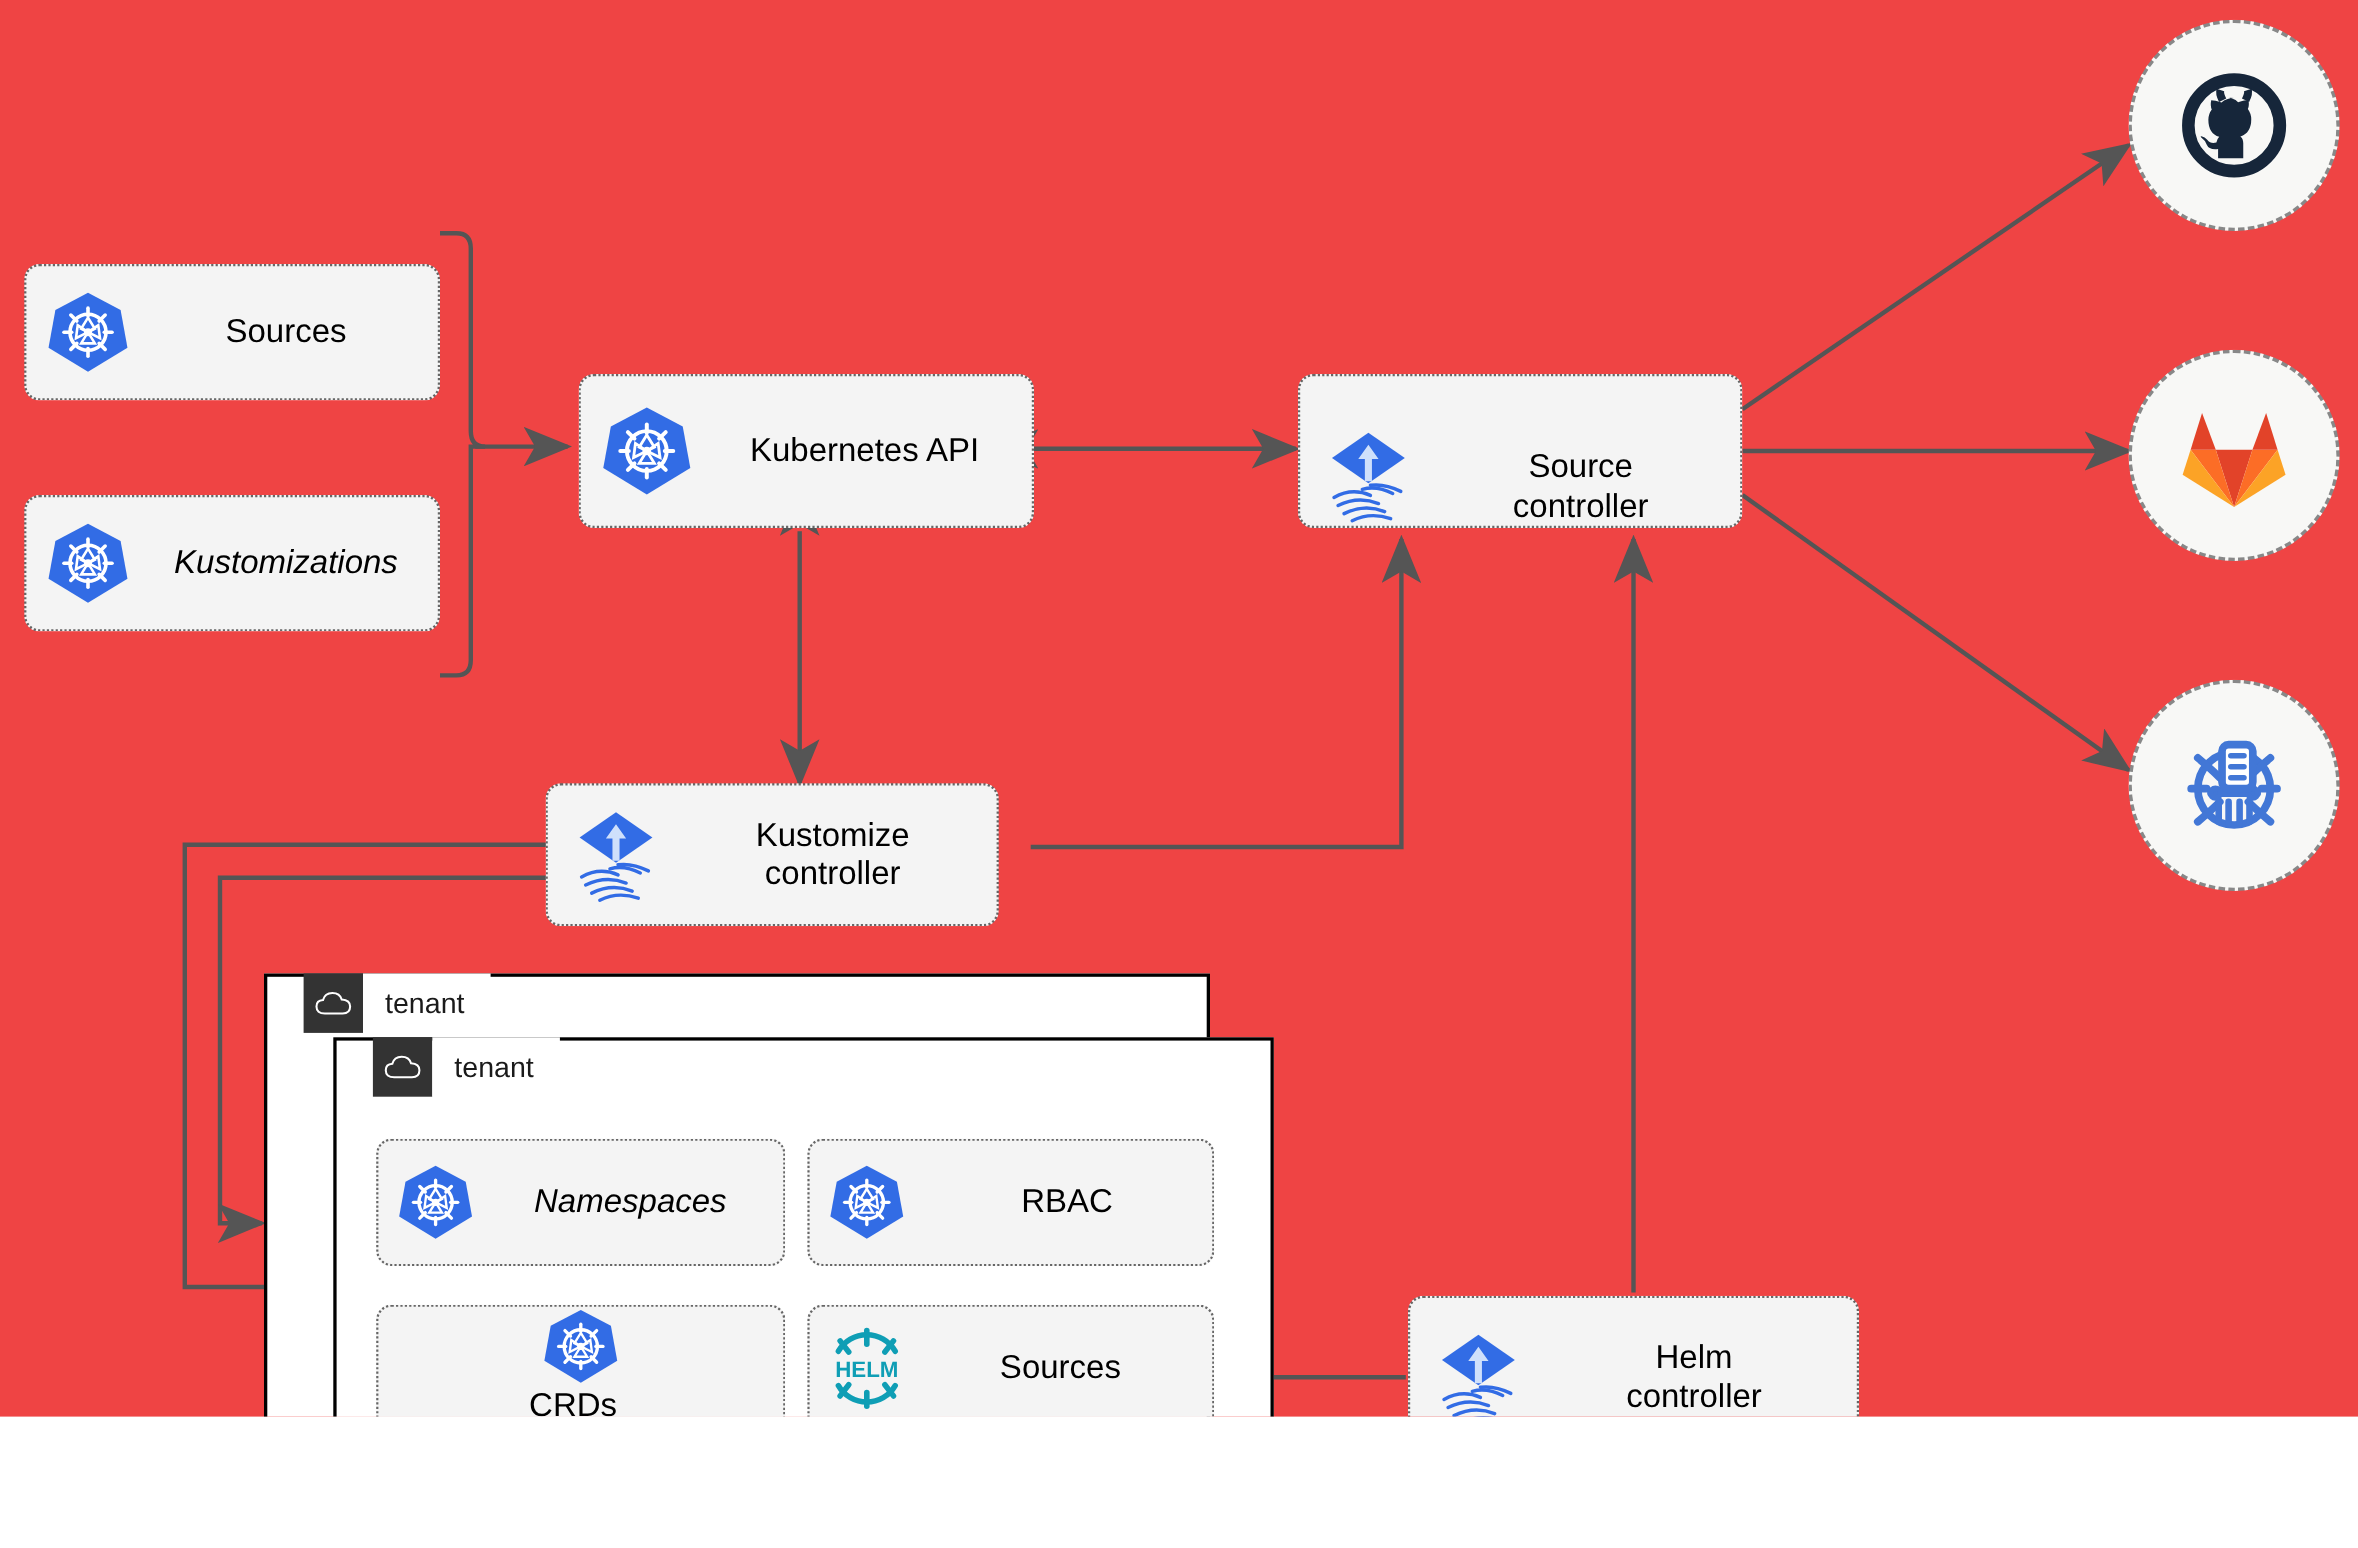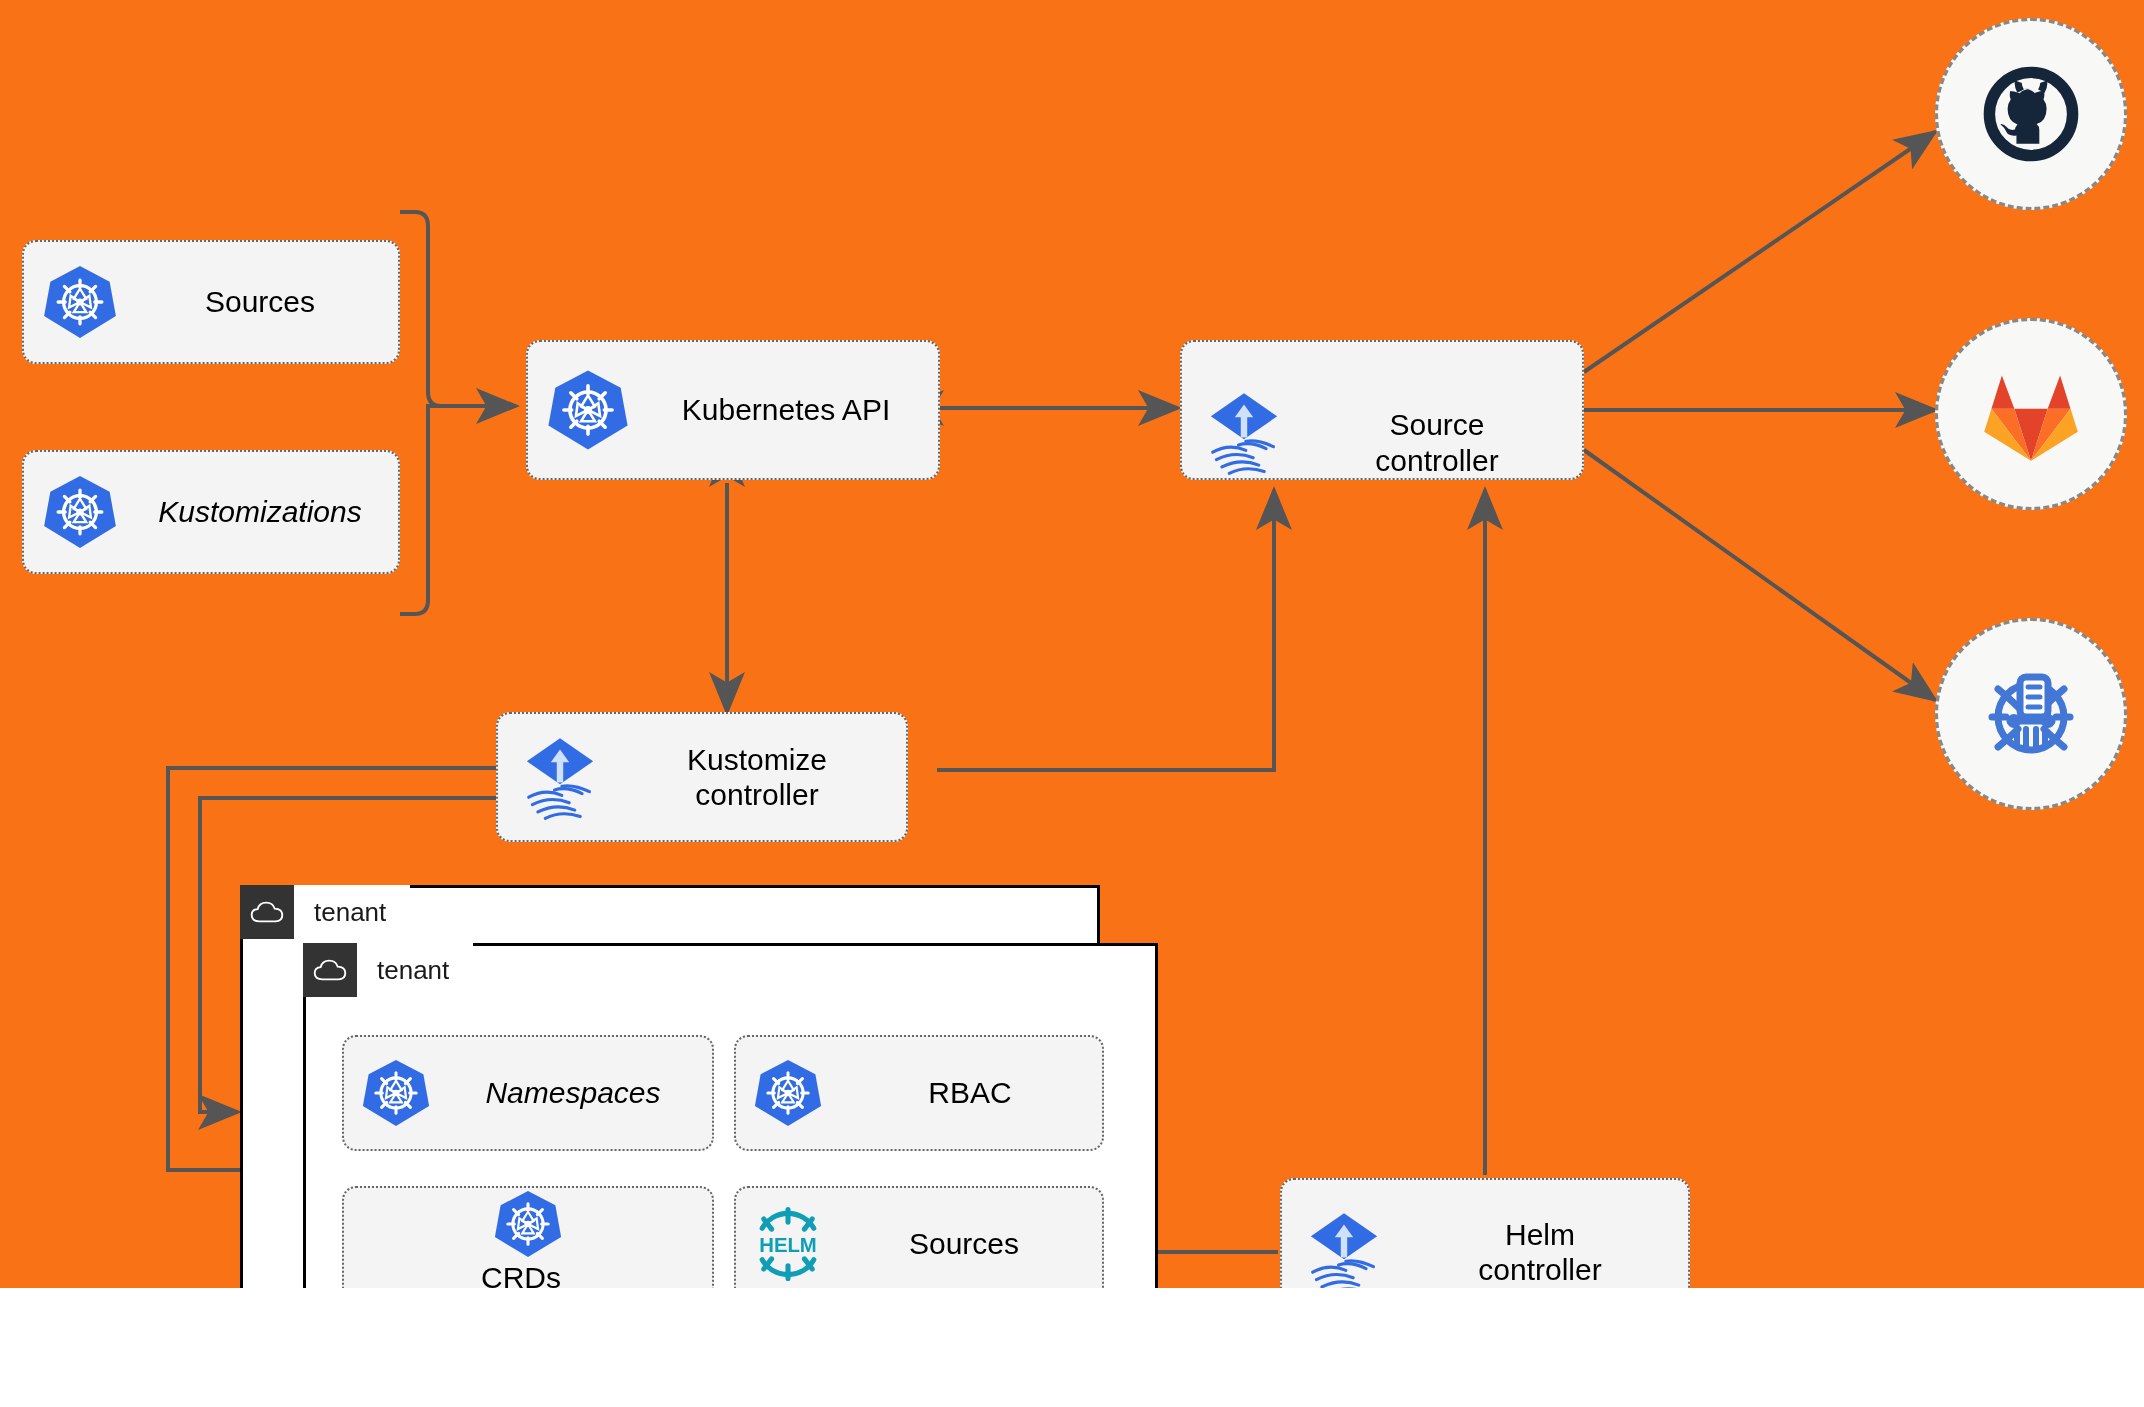--- a/index.html
+++ b/index.html
@@ -6,21 +6,21 @@
   * { box-sizing: border-box; }
   html, body {
     margin: 0; padding: 0;
     background: #ffffff;
     font-family: "Liberation Sans", sans-serif;
   }
   #canvas {
     position: relative;
     width: 2144px;
     height: 1288px;
-    background: #f97316;
+    background: #ef4444;
     overflow: hidden;
   }
   #wires {
     position: absolute;
     left: 0; top: 0;
     width: 2144px; height: 1407px;
     pointer-events: none;
   }
 
   
@@ -68,20 +68,21 @@
     border: 3px solid #000000;
     z-index: 4;
   }
   .tenant .tab {
     position: absolute;
     left: -3px; top: -3px;
     height: 54px;
     display: flex;
     align-items: center;
     z-index: 6;
+    padding-left: 36px;
   }
   .tenant .tab .tabicon {
     width: 54px; height: 54px;
     background: #333333;
     display: flex; align-items: center; justify-content: center;
   }
   .tenant .tab .tabname {
     padding-left: 20px;
     font-size: 26px;
     color: #1a1a1a;

